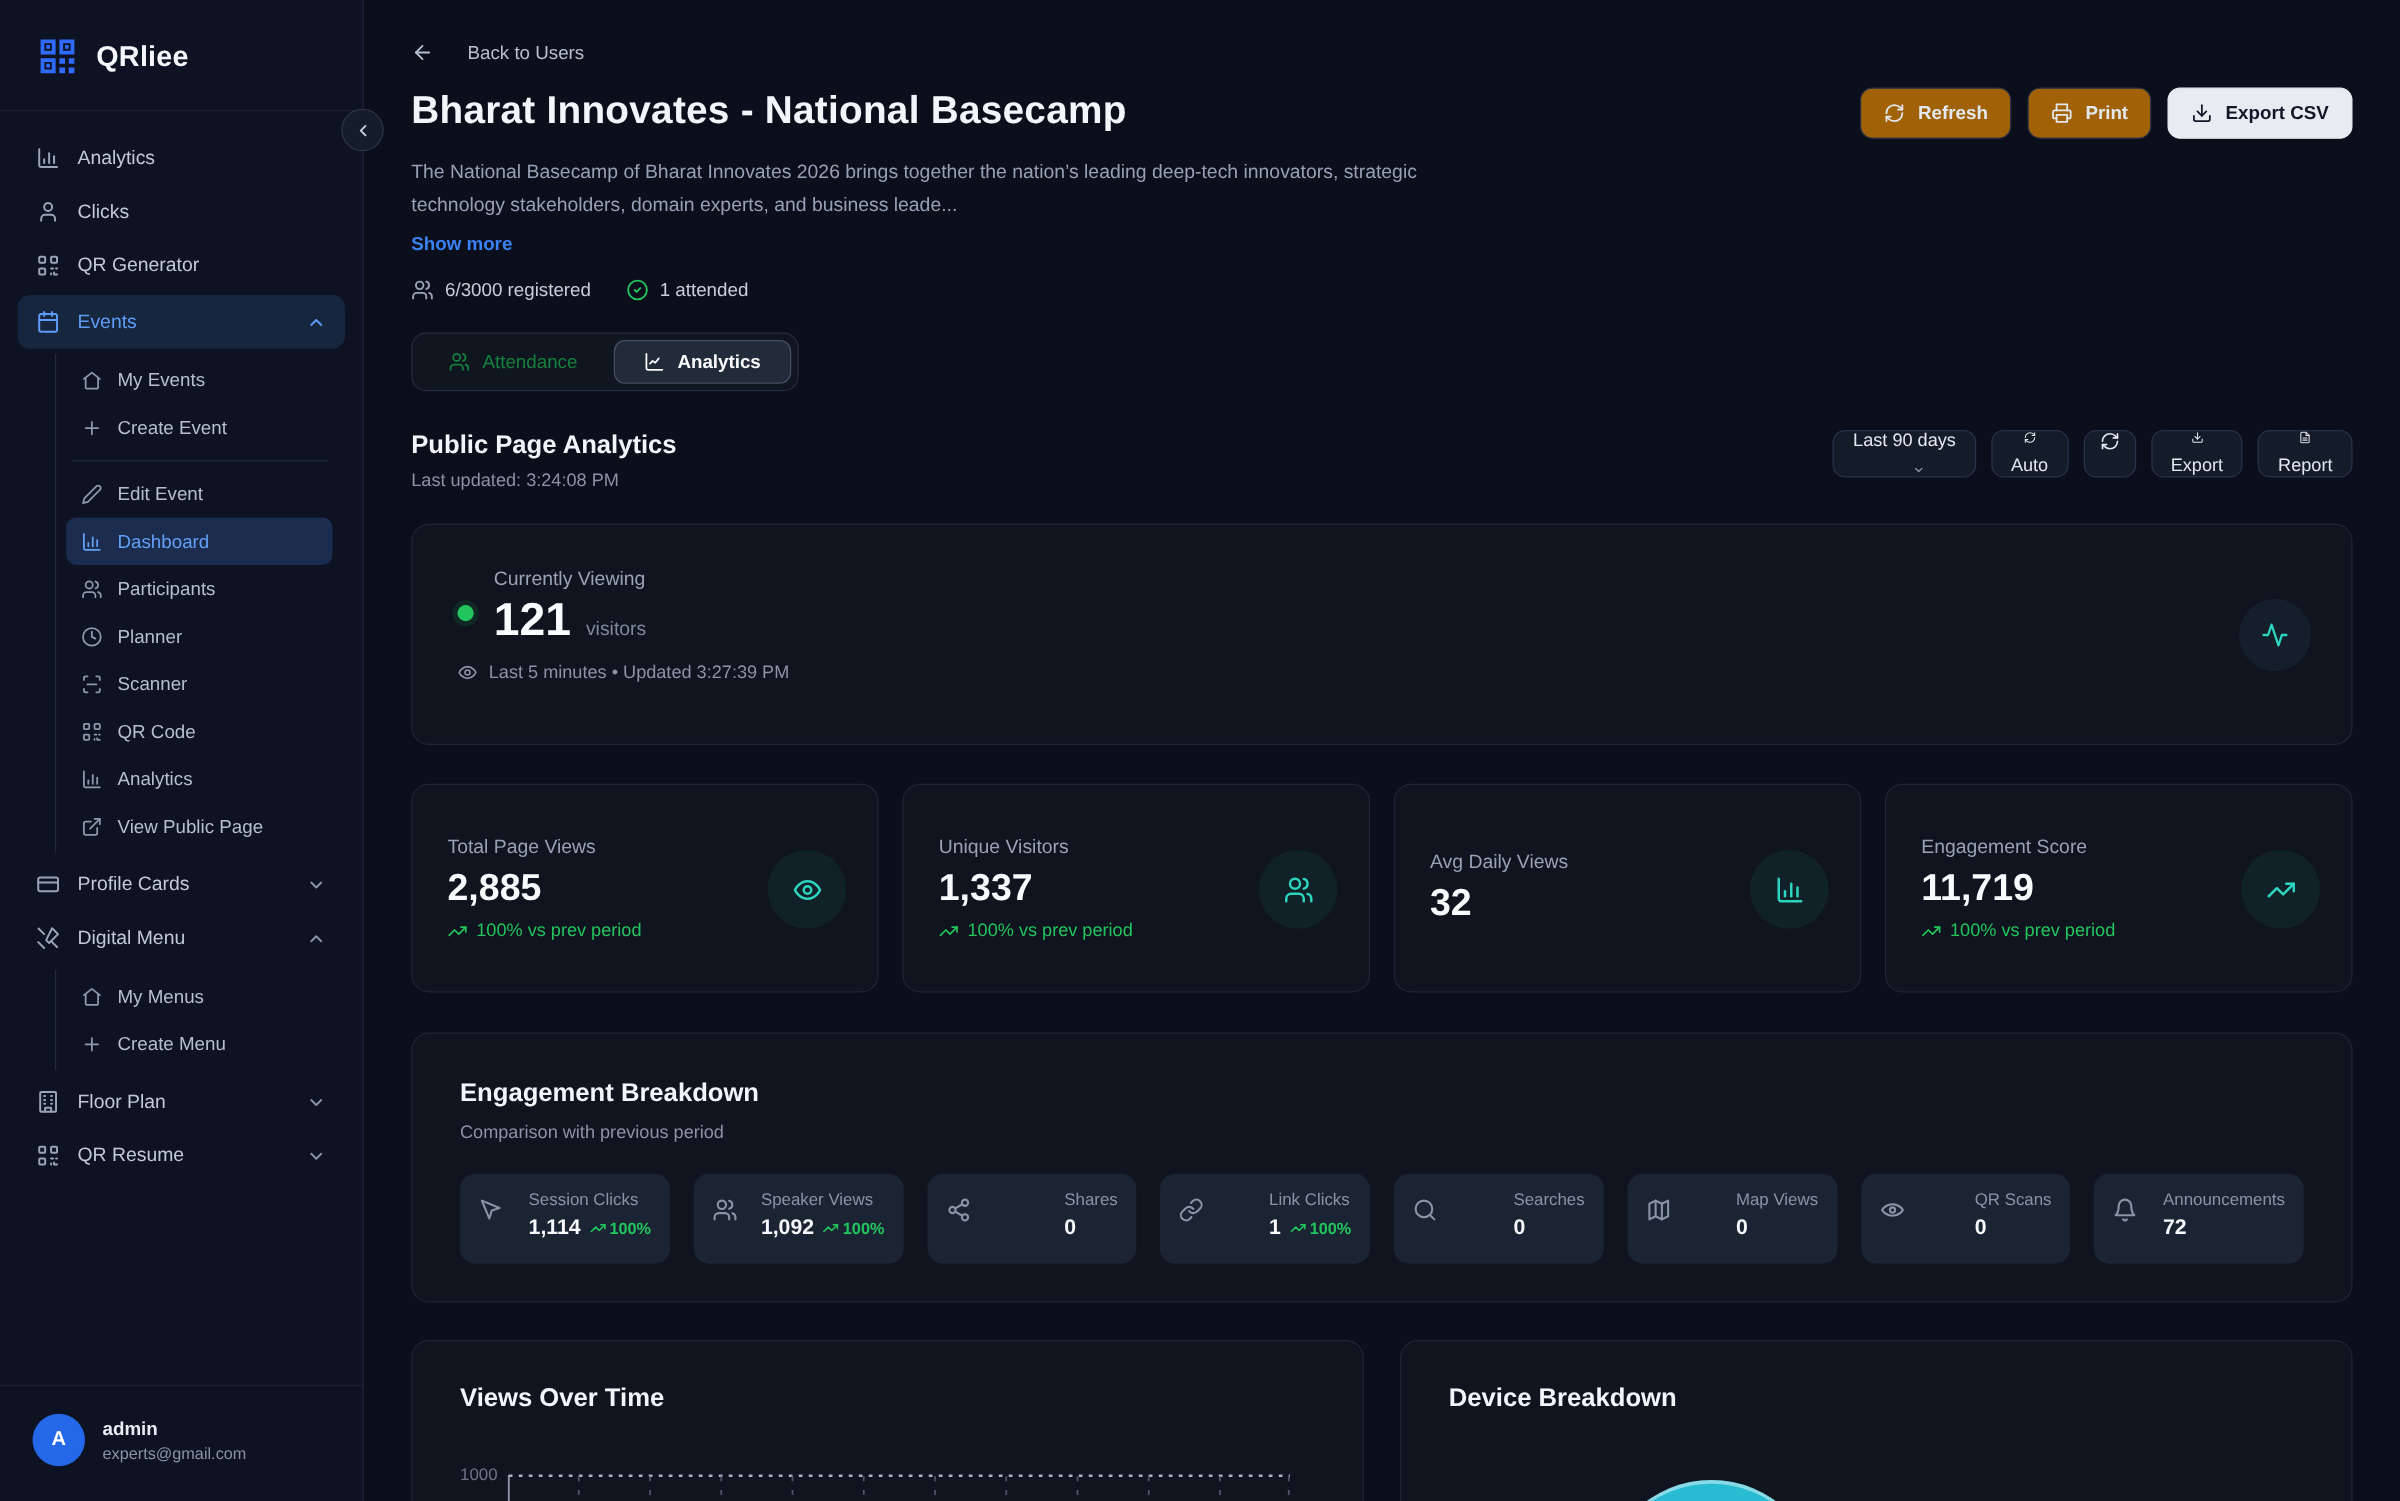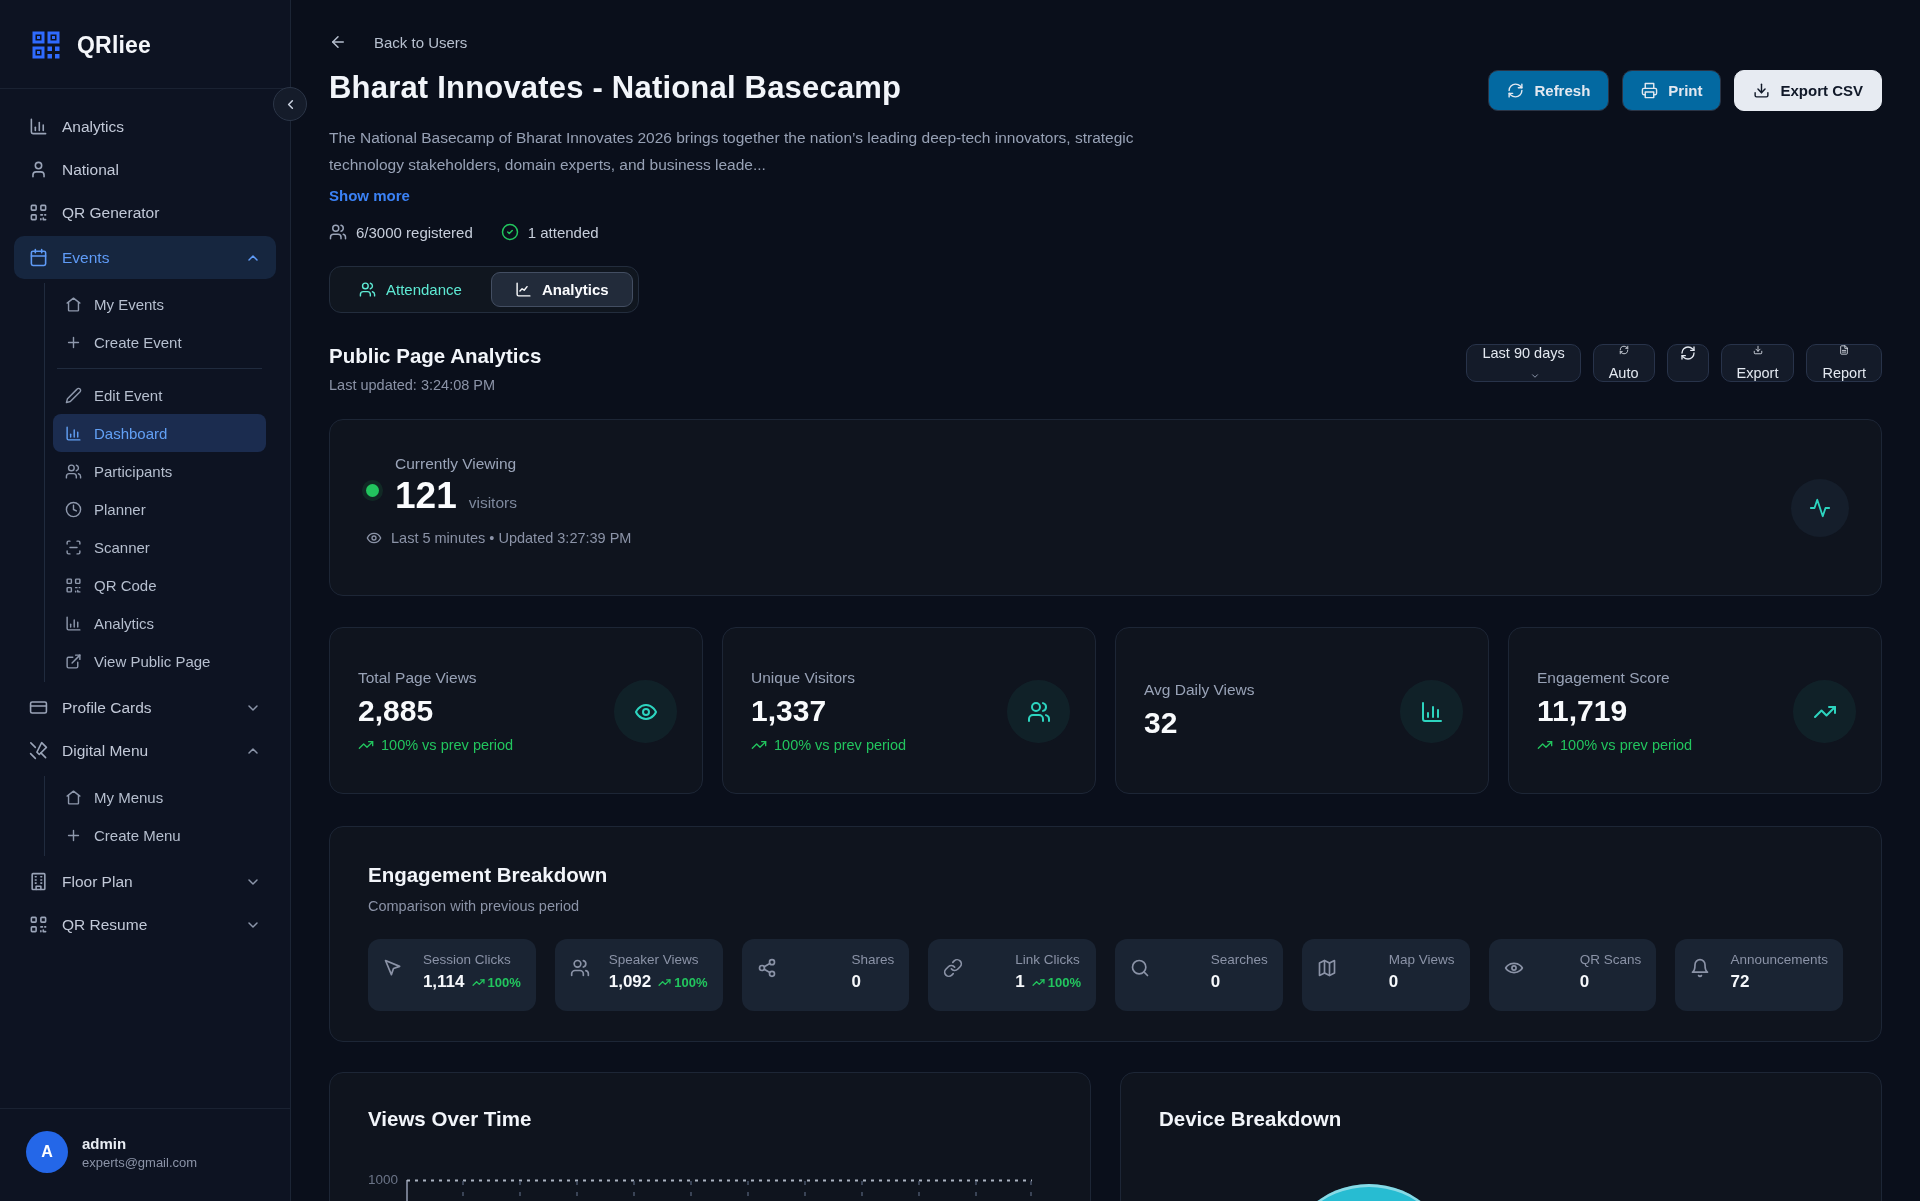--- a/index.html
+++ b/index.html
@@ -57,37 +57,37 @@
 
   
   .main { flex:1; padding:0 38px; overflow:hidden; position:relative; background:#0a0f1b; }
   .back-row { margin-top:33px; display:flex; align-items:center; gap:27px; color:#b7c0cf; font-size:15px; cursor:pointer; width:max-content; }
   .back-row .ic { width:18px; height:18px; color:#b7c0cf; }
   .title-row { margin-top:19px; display:flex; align-items:flex-start; }
   .page-title { font-size:31px; font-weight:bold; color:#f2f5fa; letter-spacing:.2px; }
   .head-actions { margin-left:auto; display:flex; gap:13px; }
   .btn {
     display:flex; align-items:center; gap:10px; padding:10px 18px; border-radius:10px;
-    background:#0369a1; border:1px solid #2a3446; color:#e3e8f0; font-size:15px; font-weight:600;
+    background:#a16207; border:1px solid #2a3446; color:#e3e8f0; font-size:15px; font-weight:600;
     cursor:pointer; height:41px; font-family:inherit;
   }
   .btn .ic { width:17px; height:17px; }
   .btn.light { background:#e7ebf2; border-color:#e7ebf2; color:#101828; }
   .desc { margin-top:13px; width:812px; font-size:15.5px; line-height:27px; color:#97a1b5; }
   .show-more { margin-top:9px; width:max-content; color:#3b82f6; font-size:15px; font-weight:600; cursor:pointer; }
   .reg-row { margin-top:19px; display:flex; align-items:center; gap:28px; font-size:15px; color:#c7cedb; }
   .reg-item { display:flex; align-items:center; gap:9px; }
   .reg-item .ic { width:18px; height:18px; color:#9aa4b8; }
   .reg-item .ic.green { color:#22c55e; }
 
   .tabs {
     margin-top:25px; display:inline-flex; gap:5px; padding:5px;
     background:#10161f; border:1px solid #232d3d; border-radius:12px;
   }
-  .tab { display:flex; align-items:center; gap:10px; padding:8px 23px; border-radius:9px; font-size:15px; color:#5eead4; border:1px solid transparent; cursor:pointer; }
+  .tab { display:flex; align-items:center; gap:10px; padding:8px 23px; border-radius:9px; font-size:15px; color:#15803d; border:1px solid transparent; cursor:pointer; }
   .tab .ic { width:17px; height:17px; }
   .tab.active { background:#222b3a; border-color:#434e62; color:#fafbfd; font-weight:600; }
 
   .section-head { margin-top:31px; display:flex; align-items:flex-start; }
   .sec-title { font-size:20.5px; font-weight:bold; color:#f2f5fa; }
   .sec-sub { margin-top:9px; font-size:14.5px; color:#8b93a7; }
   .controls { margin-left:auto; display:flex; gap:12px; }
   .ctl {
     display:flex; align-items:center; gap:10px; height:38px; padding:0 15px; border-radius:10px;
     background:#141b29; border:1px solid #28334a; color:#e3e8f0; font-size:14.5px; cursor:pointer; font-family:inherit;flex-direction:column;
@@ -178,21 +178,21 @@
             <path d="M13 17V7"></path>
             <path d="M18 17v-7"></path>
           </svg>
         <span>Analytics</span>
       </div>
       <div class="nav-item">
         <svg class="ic" viewBox="0 0 24 24" fill="none" stroke="currentColor" stroke-width="2" stroke-linecap="round" stroke-linejoin="round">
             <path d="M19 21v-2a4 4 0 0 0-4-4H9a4 4 0 0 0-4 4v2"></path>
             <circle cx="12" cy="7" r="4"></circle>
           </svg>
-        <span>National</span>
+        <span>Clicks</span>
       </div>
       <div class="nav-item">
         <svg class="ic" viewBox="0 0 24 24" fill="none" stroke="currentColor" stroke-width="2" stroke-linecap="round" stroke-linejoin="round">
             <rect x="3" y="3" width="6" height="6" rx="1"></rect>
             <rect x="15" y="3" width="6" height="6" rx="1"></rect>
             <rect x="3" y="15" width="6" height="6" rx="1"></rect>
             <path d="M15 15h2M21 15h-1M15 20v1M21 21h-3v-2"></path>
           </svg>
         <span>QR Generator</span>
       </div>

